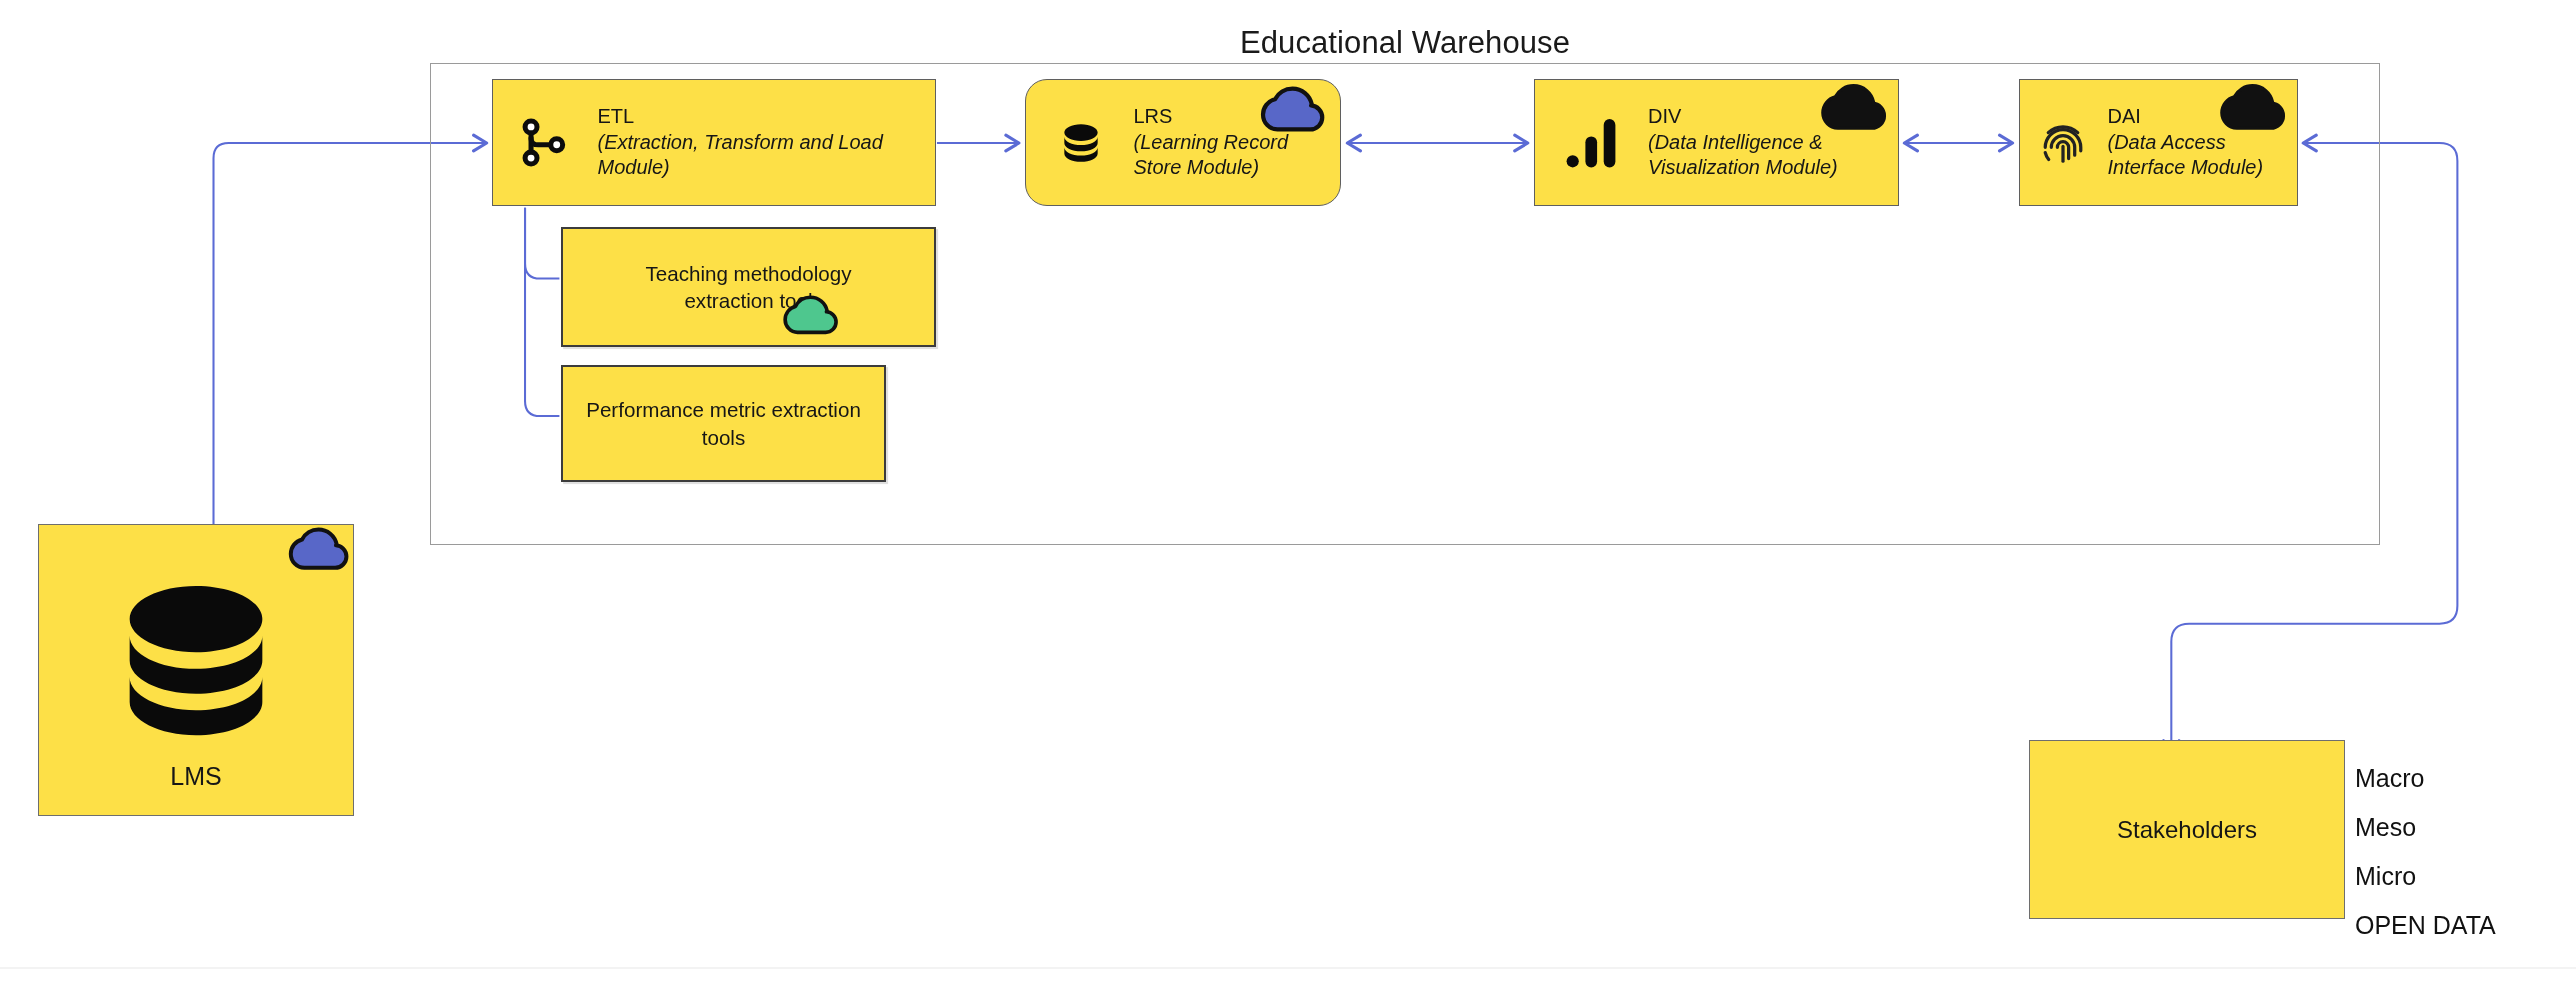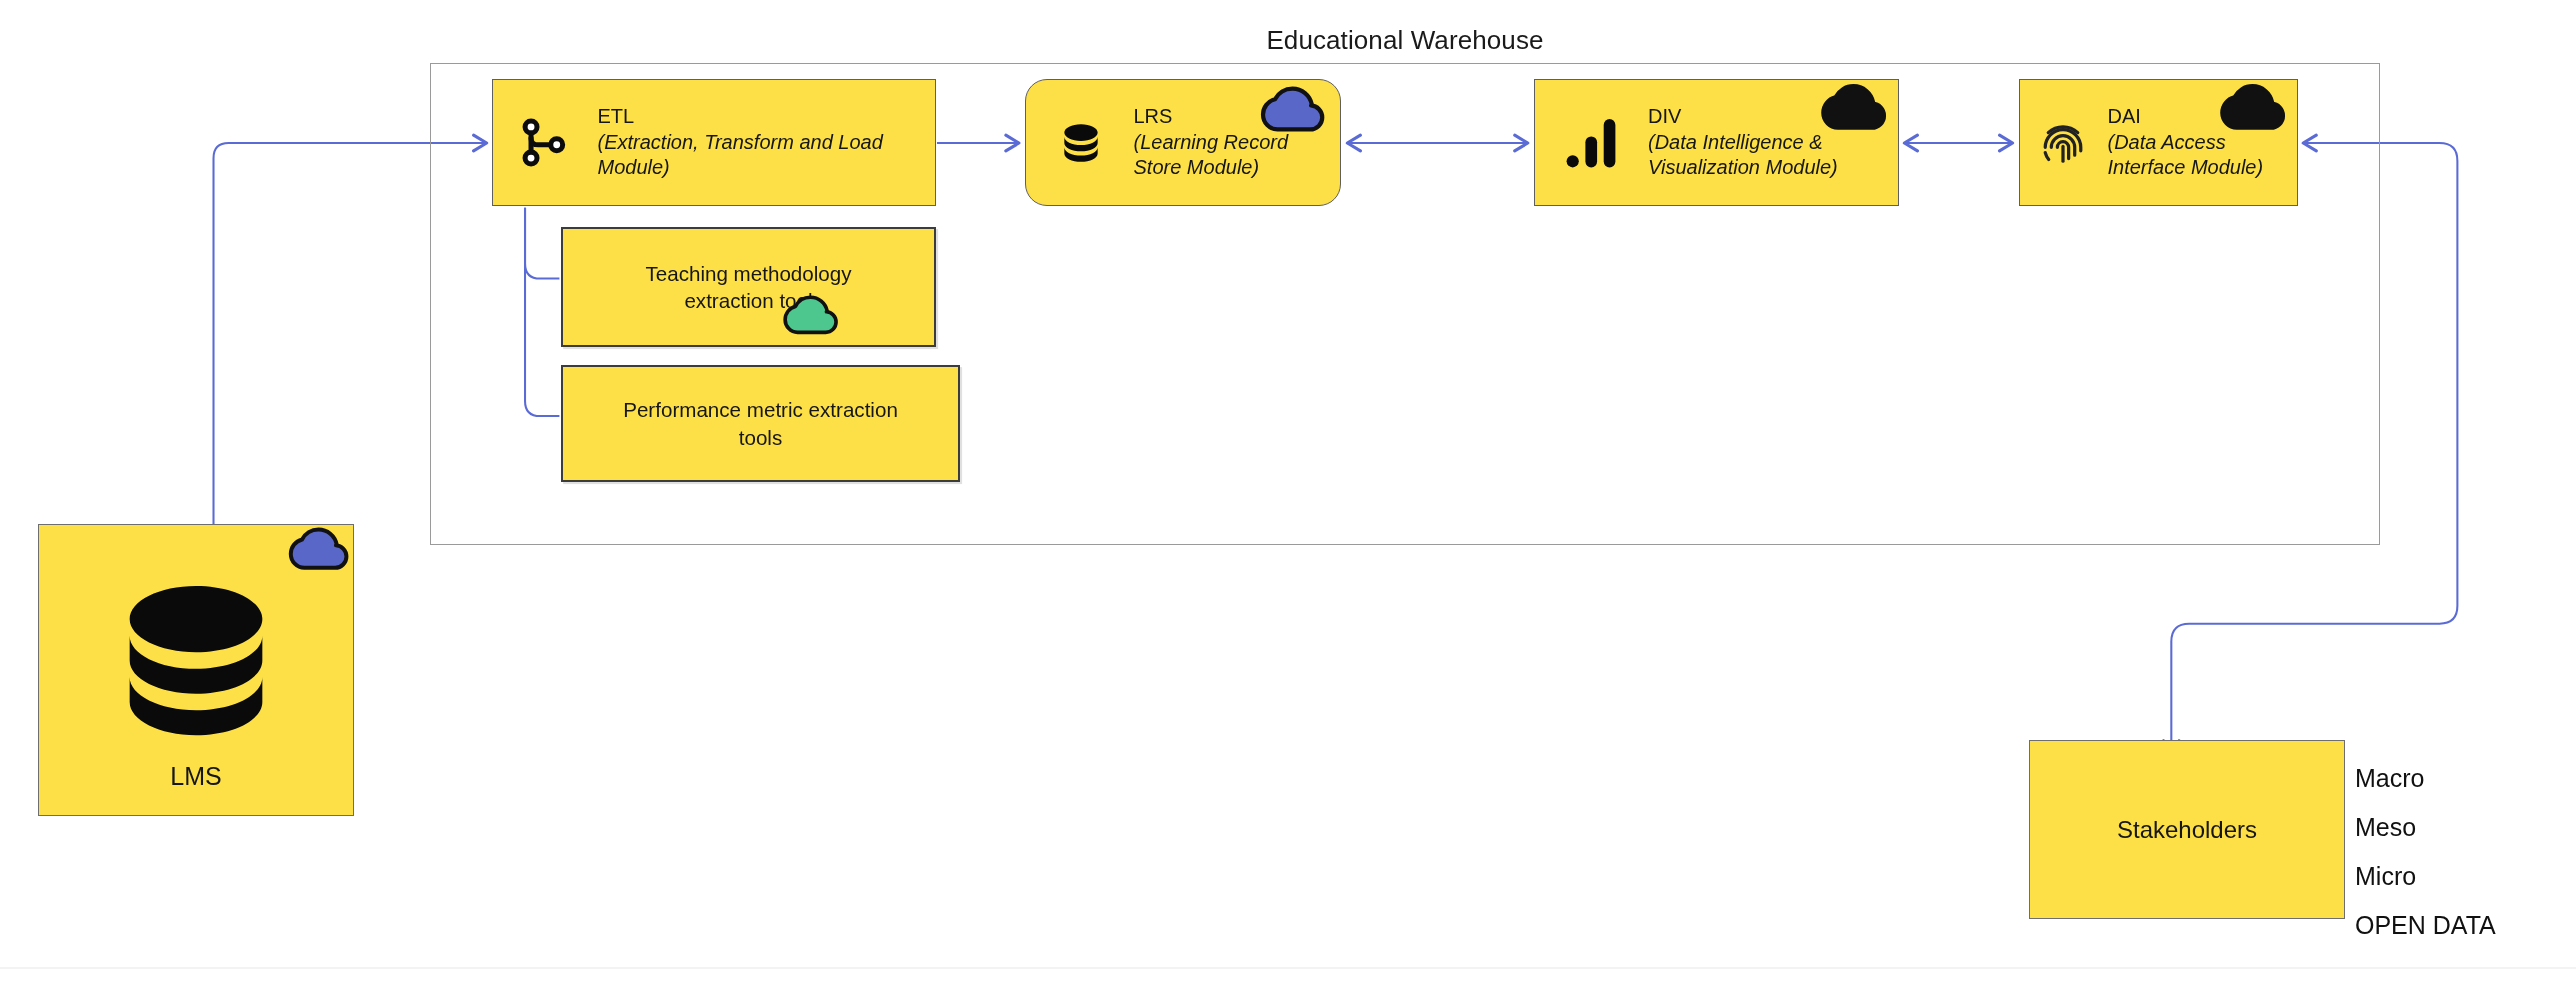--- a/index.html
+++ b/index.html
@@ -1,41 +1,41 @@
 <!DOCTYPE html>
 <html style="font-size:11px"><head>
 <meta charset="utf-8">
 <style>
   html,body{margin:0;padding:0;background:#ffffff;}
   body{font-family:"Liberation Sans",sans-serif;color:#1c1c1c;}
   .canvas{position:relative;width:2576px;height:993px;background:#fff;overflow:hidden;}
 
   .title{position:absolute;left:430px;top:25px;width:1950px;text-align:center;
-         font-size:26px;letter-spacing:0.1px;color:#1a1a1a;}
+         font-size:31px;letter-spacing:0.1px;color:#1a1a1a;}
 
   .warehouse{position:absolute;left:430px;top:63px;width:1950px;height:482px;
              border:1.4px solid #9a9a9a;background:transparent;box-sizing:border-box;}
 
   .box{position:absolute;background:#fde047;box-sizing:border-box;}
   .module{border:1.4px solid #5f5f5f;display:flex;align-items:center;}
   .module .icon-wrap{flex:0 0 auto;display:flex;align-items:center;justify-content:center;}
   .module .txt{font-size:20px;line-height:25.5px;color:#161616;}
   .module .txt .acr{font-style:normal;}
   .module .txt .sub{font-style:italic;display:block;}
 
   .etl{left:492px;top:79px;width:444px;height:127px;}
   .lrs{left:1025px;top:79px;width:316px;height:127px;border-radius:22px;}
   .div{left:1534px;top:79px;width:365px;height:127px;}
   .dai{left:2019px;top:79px;width:279px;height:127px;}
 
   .tool{border:2.1px solid #3c3c3c;display:flex;align-items:center;justify-content:center;
         text-align:center;font-size:20.6px;line-height:27.5px;color:#161616;
         box-shadow:2.1px 2.1px 0 rgba(0,0,0,0.12);}
   .tool1{left:561px;top:227px;width:375px;height:120px;}
-  .tool2{left:561px;top:365px;width:399px;height:117px;}
+  .tool2{left:561px;top:365px;width:325px;height:117px;}
   .tool .lbl{width:296px;}
 
   .lms{left:38px;top:524px;width:316px;height:292px;border:1.4px solid #6e6e6e;
        display:flex;flex-direction:column;align-items:center;text-align:center;}
   .lms .big-db{margin-top:36px;}
   .lms .lms-label{margin-top:auto;margin-bottom:26px;font-size:25px;color:#161616;}
 
   .stakeholders{left:2029px;top:740px;width:316px;height:179px;border:1.4px solid #6e6e6e;
                 display:flex;align-items:center;justify-content:center;font-size:24px;color:#161616;}
 

